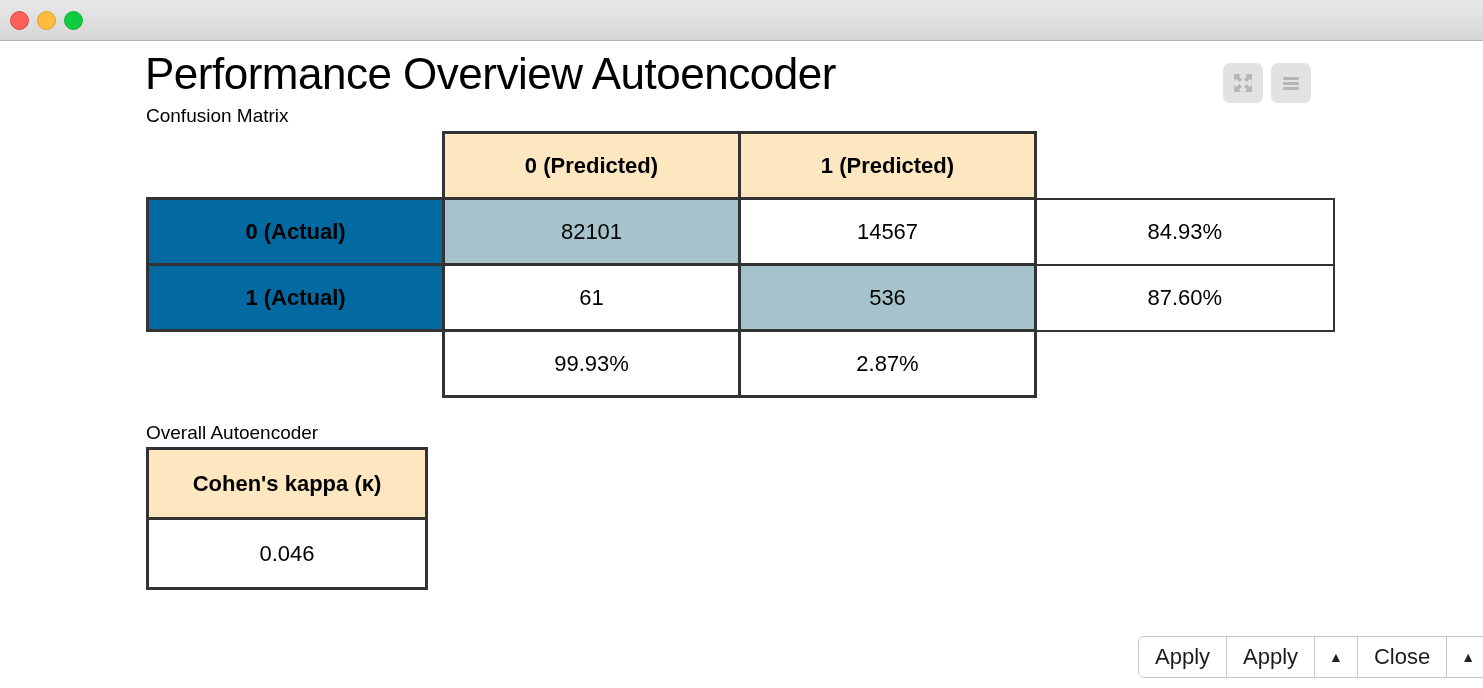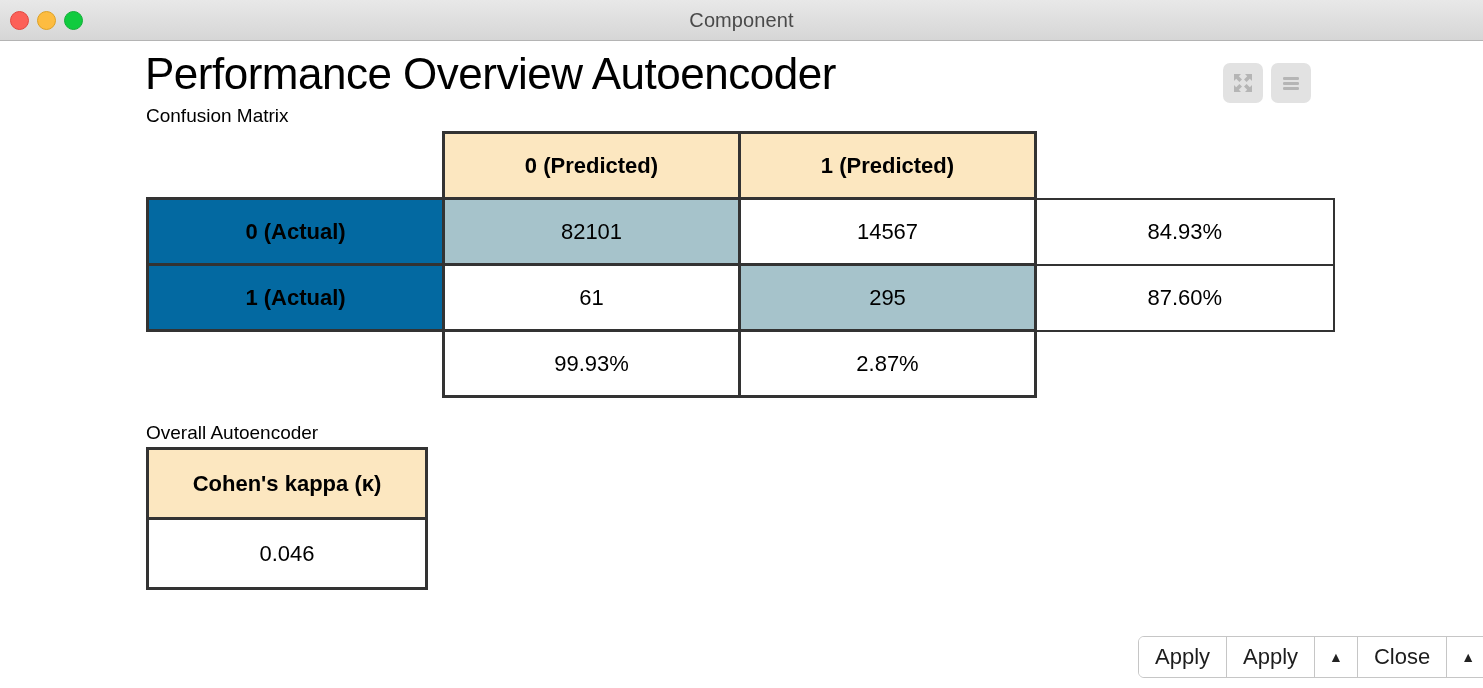--- a/index.html
+++ b/index.html
@@ -177,21 +177,20 @@
 </style>
 </head>
 <body>
 
 <div class="titlebar">
   <div class="traffic">
     <span class="light red"></span>
     <span class="light yellow"></span>
     <span class="light green"></span>
   </div>
-  <div class="window-title">Component</div>
 </div>
 
 <div class="content">
 
   <h1 class="page-title">Performance Overview Autoencoder</h1>
 
   <div class="tool-icons">
     <div class="tool-btn">
       <span>
         <svg width="22" height="22" viewBox="0 0 22 22">
@@ -229,21 +228,21 @@
     </tr>
     <tr>
       <td class="cell-rowhd w-corner">0 (Actual)</td>
       <td class="cell-diag w-col">82101</td>
       <td class="cell-off w-col">14567</td>
       <td class="cell-pct w-pct">84.93%</td>
     </tr>
     <tr>
       <td class="cell-rowhd w-corner">1 (Actual)</td>
       <td class="cell-off w-col">61</td>
-      <td class="cell-diag w-col">295</td>
+      <td class="cell-diag w-col">536</td>
       <td class="cell-pct w-pct">87.60%</td>
     </tr>
     <tr>
       <td class="cell-empty w-corner"></td>
       <td class="cell-pctbot w-col">99.93%</td>
       <td class="cell-pctbot w-col">2.87%</td>
       <td class="cell-empty w-pct"></td>
     </tr>
   </tbody>
     </table>

